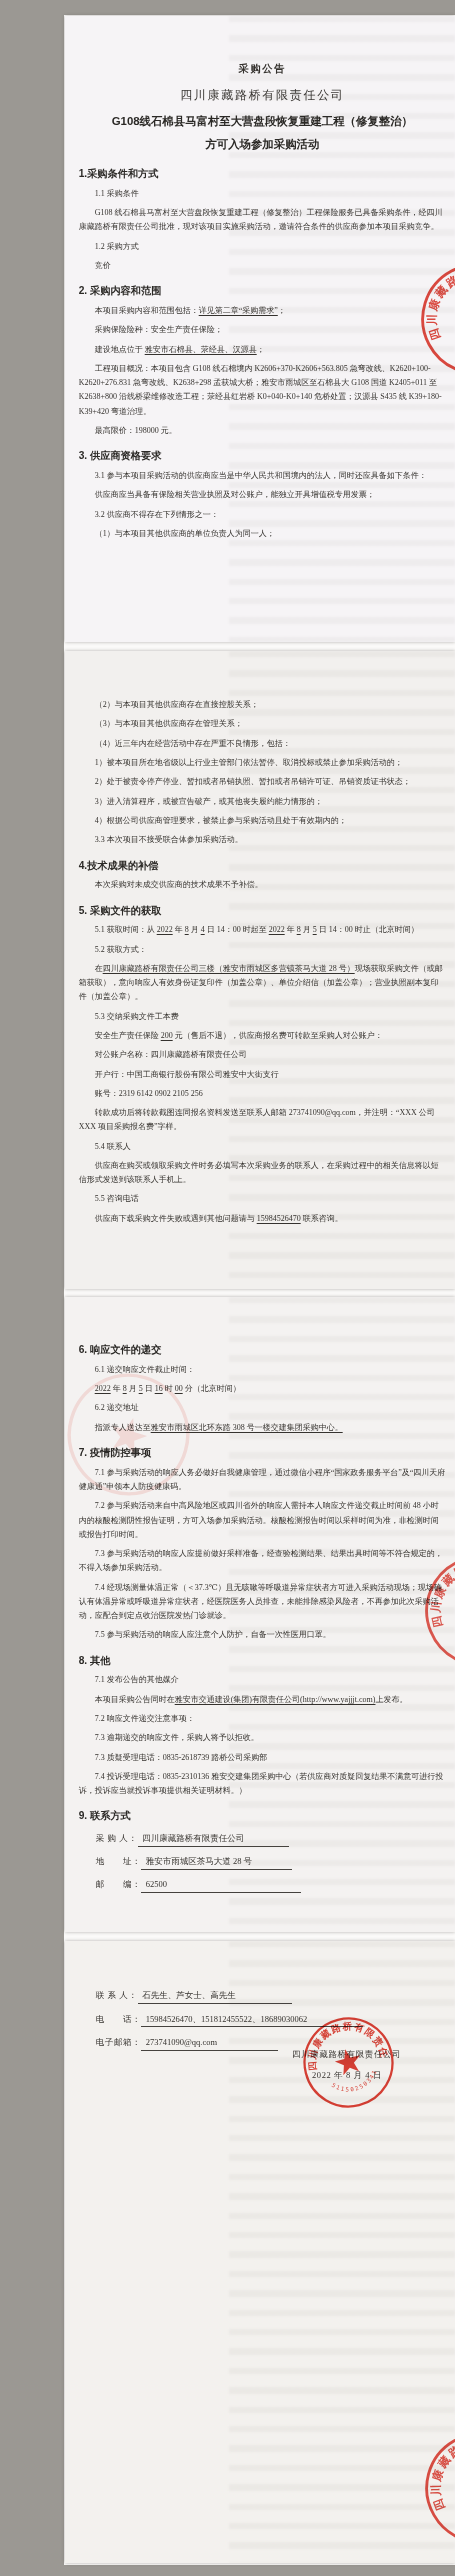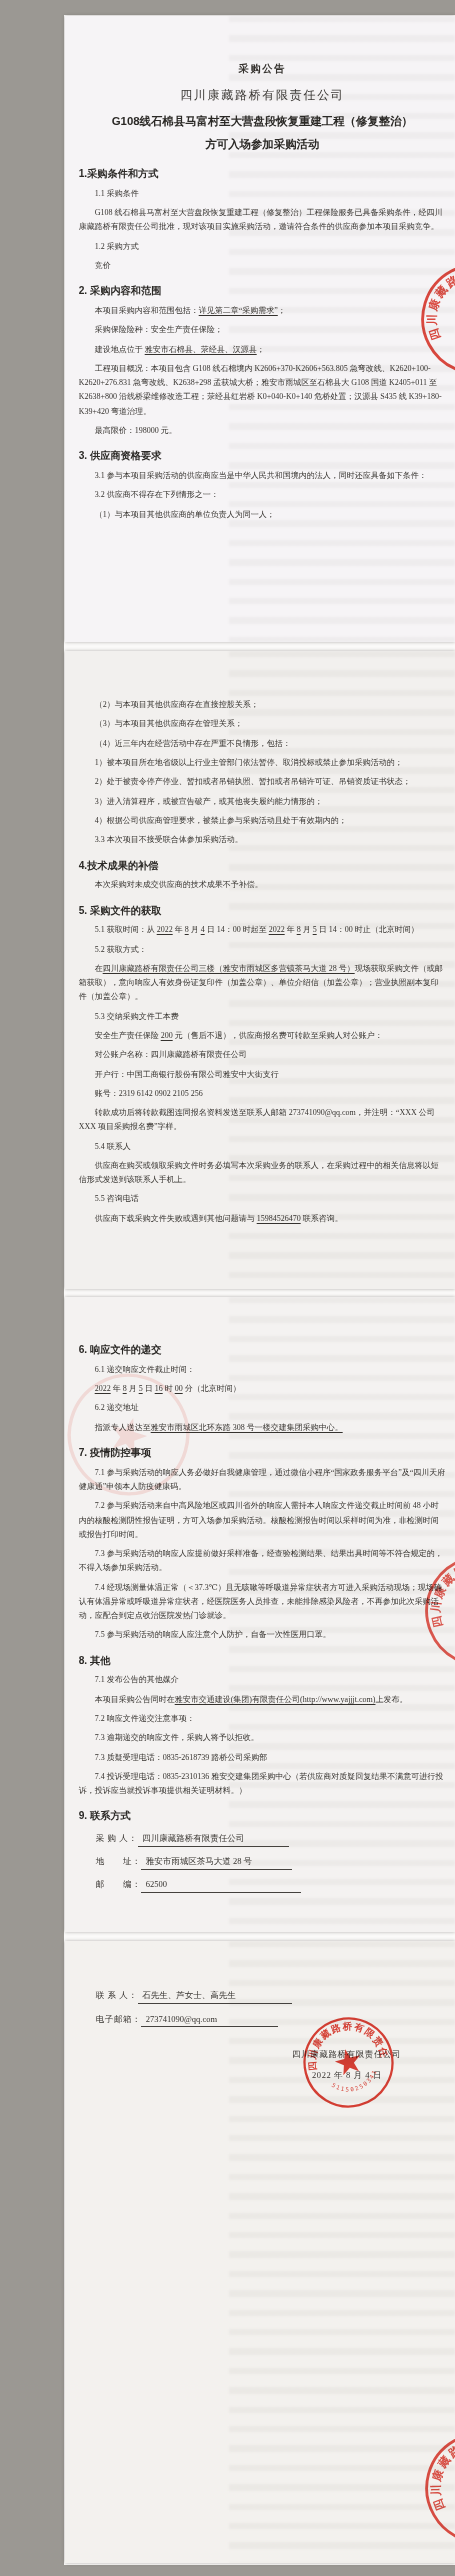--- a/index.html
+++ b/index.html
@@ -56,20 +56,21 @@
       <div class="blk para">1.2 采购方式</div>
       <div class="blk para">竞价</div>
       <div class="blk h2">2. 采购内容和范围</div>
       <div class="blk para"><span>本项目采购内容和范围包括：</span><span class="u">详见第二章“采购需求”</span><span>；</span></div>
       <div class="blk para">采购保险险种：安全生产责任保险；</div>
       <div class="blk para"><span>建设地点位于 </span><span class="u">雅安市石棉县、荥经县、汉源县</span><span>；</span></div>
       <div class="blk para">工程项目概况：本项目包含 G108 线石棉境内 K2606+370-K2606+563.805 急弯改线、K2620+100-K2620+276.831 急弯改线、K2638+298 孟获城大桥；雅安市雨城区至石棉县大 G108 国道 K2405+011 至 K2638+800 沿线桥梁维修改造工程；荥经县红岩桥 K0+040-K0+140 危桥处置；汉源县 S435 线 K39+180-K39+420 弯道治理。</div>
       <div class="blk para">最高限价：198000 元。</div>
       <div class="blk h2">3. 供应商资格要求</div>
       <div class="blk para">3.1 参与本项目采购活动的供应商应当是中华人民共和国境内的法人，同时还应具备如下条件：</div>
+      <div class="blk para">供应商应当具备有保险相关营业执照及对公账户，能独立开具增值税专用发票；</div>
       <div class="blk para">3.2 供应商不得存在下列情形之一：</div>
       <div class="blk para">（1）与本项目其他供应商的单位负责人为同一人；</div>
     </div>
   <svg class="seal" id="seal-p1" width="120" height="120" viewBox="0 0 210 210">
     <circle cx="105" cy="105" r="95" fill="none" stroke="#dd3226" stroke-width="5"></circle>
     <path id="arcB" d="M 33,105 A 72,72 0 1 1 177,105" fill="none"></path>
     <text font-size="20" font-weight="bold" fill="#dd3226" font-family="Liberation Sans, sans-serif" letter-spacing="4"><textPath href="#arcB">四川康藏路桥有限责任公司</textPath></text>
     <polygon fill="#dd3226" points="105,77 111.6,96.3 131.9,96.6 115.6,108.6 121.6,128.1 105,116 88.4,128.1 94.4,108.6 78.1,96.6 98.4,96.3"></polygon>
   </svg>
 </div>
@@ -139,20 +140,21 @@
     <path id="arcC" d="M 33,105 A 72,72 0 1 1 177,105" fill="none"></path>
     <text font-size="20" font-weight="bold" fill="#dd3226" font-family="Liberation Sans, sans-serif" letter-spacing="4"><textPath href="#arcC">四川康藏路桥有限责任公司</textPath></text>
     <polygon fill="#dd3226" points="105,77 111.6,96.3 131.9,96.6 115.6,108.6 121.6,128.1 105,116 88.4,128.1 94.4,108.6 78.1,96.6 98.4,96.3"></polygon>
   </svg>
 </div>
 
 <div class="page" id="page4">
   <div class="bleed"></div>
   <div class="content">
       <div class="blk kv"><span class="kv-label">联 系 人：</span><span class="kv-value" style="min-width: 145px;">石先生、芦女士、高先生</span></div>
+      <div class="blk kv"><span class="kv-label">电　　话：</span><span class="kv-value" style="min-width: 213px;">15984526470、151812455522、18689030062</span></div>
       <div class="blk kv"><span class="kv-label">电子邮箱：</span><span class="kv-value" style="min-width: 128px;">273741090@qq.com</span></div>
     </div>
   <div class="sign-line" id="sign-org">四川康藏路桥有限责任公司</div>
   <div class="sign-line" id="sign-date">2022 年 8 月 4 日</div>
   <svg class="seal" id="seal-main" width="97" height="97" viewBox="0 0 170 170">
     <circle cx="85" cy="85" r="77" fill="none" stroke="#dd3226" stroke-width="4"></circle>
     <path id="arcA" d="M 27,85 A 58,58 0 1 1 143,85" fill="none"></path>
     <text font-size="16.5" font-weight="bold" fill="#dd3226" font-family="Liberation Sans, sans-serif" letter-spacing="2.5"><textPath href="#arcA">四川康藏路桥有限责任公司</textPath></text>
     <polygon fill="#dd3226" points="85,61 90.6,77.3 107.8,77.6 94,87.9 99.1,104.4 85,94.5 70.9,104.4 76,87.9 62.2,77.6 79.4,77.3"></polygon>
     <path id="numA" d="M 38,106 A 52,52 0 0 0 132,106" fill="none"></path>

